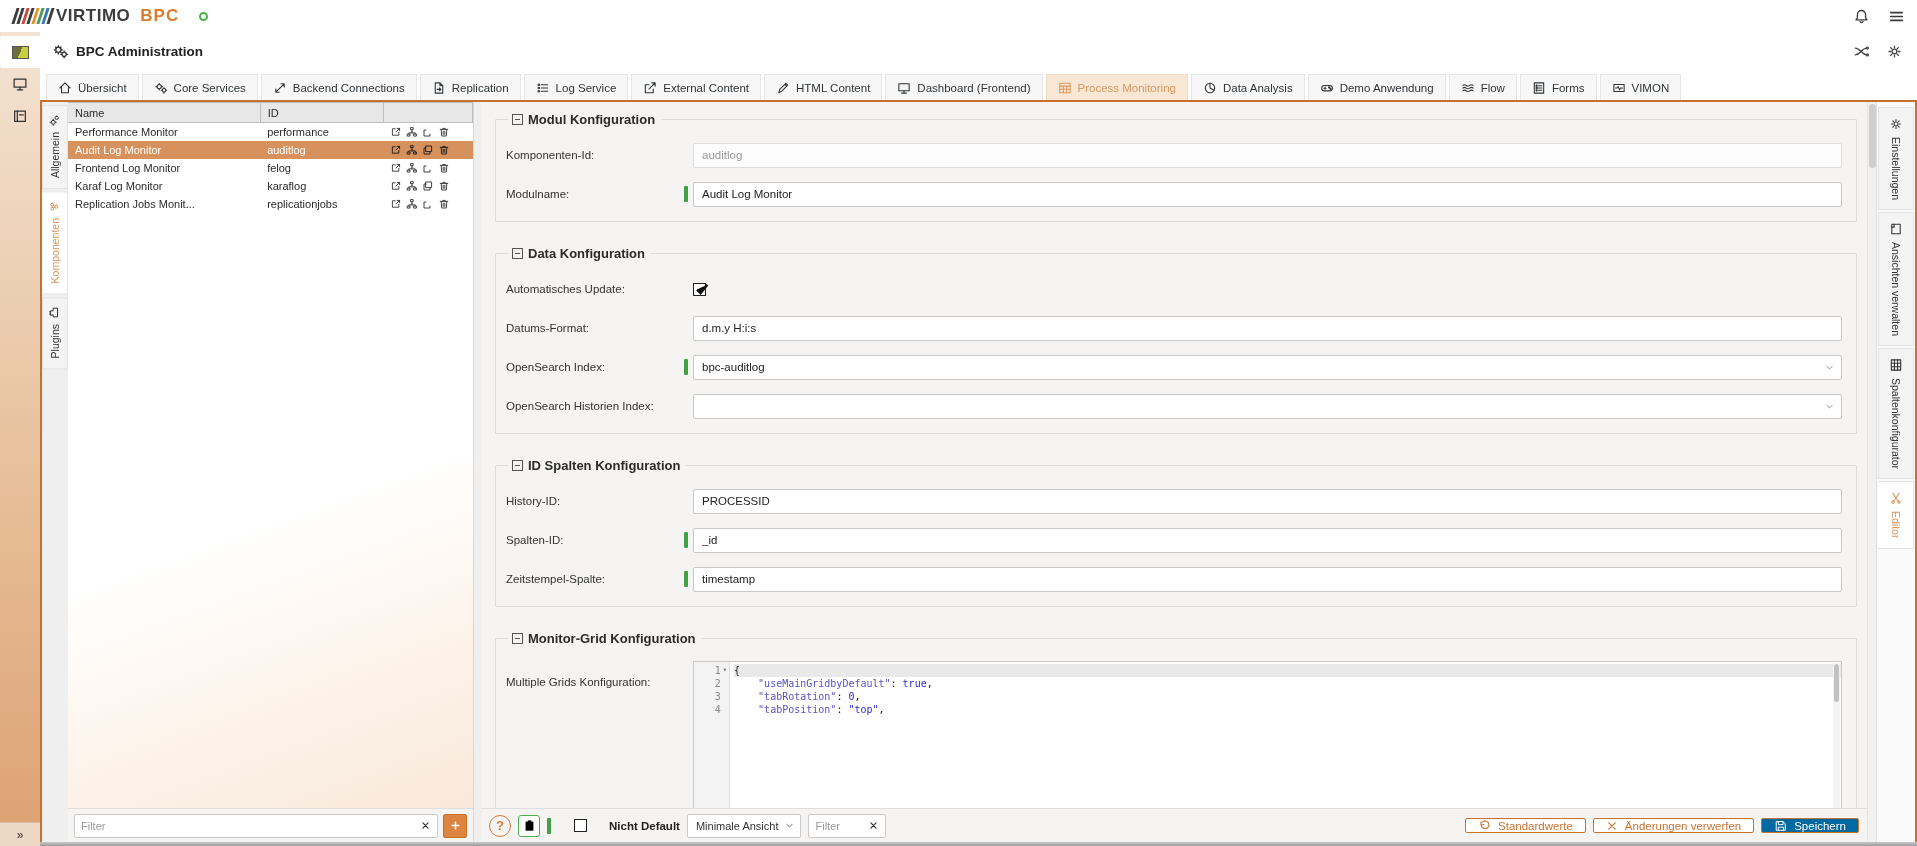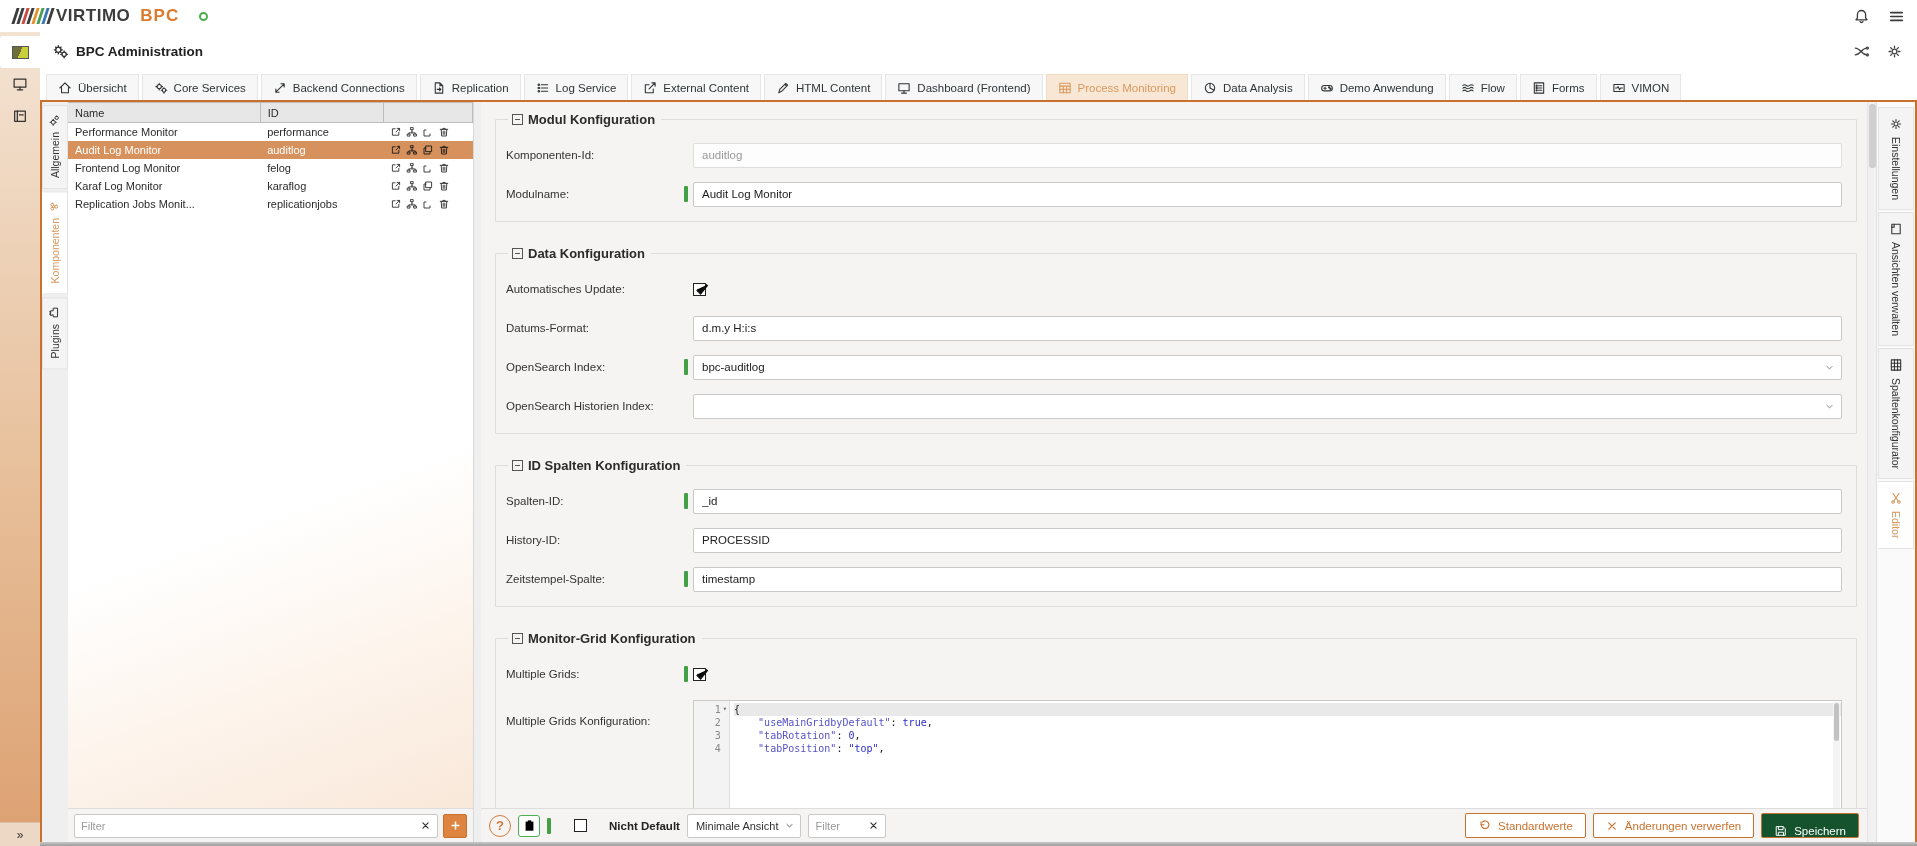--- a/index.html
+++ b/index.html
@@ -99,22 +99,22 @@
 
   
   #form-footer { height:34px; display:flex; align-items:center; gap:7px; padding:0 8px 0 8px; background:#f6f4f2; border-top:1px solid #ddd; }
   #help-btn { width:22px; height:22px; border:1.5px solid #d07a3c; border-radius:50%; color:#d07a3c; font-size:13px; font-weight:700; display:flex; align-items:center; justify-content:center; cursor:pointer; }
   #clipboard-btn { width:22px; height:22px; border:1.5px solid #4caf50; border-radius:3px; color:#3f9e43; display:flex; align-items:center; justify-content:center; cursor:pointer; background:#fff; }
   #nd-wrap { display:flex; align-items:center; gap:22px; }
   #nd-label { font-size:11.5px; color:#222; font-weight:700; }
   .select-box { height:24px; min-width:108px; background:#fff; border:1px solid #c9c9c9; border-radius:2px; display:flex; align-items:center; justify-content:space-between; gap:6px; font-size:11px; color:#333; padding:0 5px 0 8px; cursor:pointer; }
   #footer-filter { width:78px; flex:0 0 auto; }
   #footer-spacer { flex:1; }
-  .btn { height:25px; display:flex; align-items:center; gap:7px; padding:0 12px; border:1px solid #c8722f; border-radius:2px; background:#fff; color:#c8722f; font-size:11.5px; cursor:pointer; white-space:nowrap; }
-  .btn.primary { background:#14532d; color:#fff; border-color:#c8702e;align-items:flex-end; }
+  .btn { height:15px; display:flex; align-items:center; gap:7px; padding:0 12px; border:1px solid #c8722f; border-radius:2px; background:#fff; color:#c8722f; font-size:11.5px; cursor:pointer; white-space:nowrap; }
+  .btn.primary { background:#0369a1; color:#fff; border-color:#c8702e;align-items:flex-end; }
 
   
   #main-vscroll { width:9px; background:#f1f1f1; border-left:1px solid #e3e3e3; }
   #main-vscroll i { display:block; width:7px; margin:2px auto 0; height:64px; background:#cfcfcf; border-radius:3px; }
 
   
   #right-tabs { width:39px; background:#fafafa; display:flex; flex-direction:column; padding-top:4px; border-left:1px solid #e0e0e0; }
   .right-tab { writing-mode:vertical-rl; display:flex; align-items:center; gap:6px; padding:9px 0; margin:1px 1px; background:#f4f4f4; border:1px solid #e2e2e2; font-size:10.5px; color:#333; cursor:pointer; }
   .right-tab.active { background:#fff; color:#d6975e; border-left-color:#fff; }
 
@@ -633,52 +633,43 @@
           </fieldset>
 
           <fieldset class="section">
             <legend>
                 <span class="collapse-box">
                   <i></i>
                 </span>
                 <span>ID Spalten Konfiguration</span>
               </legend>
             <div class="frow">
+              <span class="flabel">History-ID:</span>
+              <span class="req-spacer"></span>
+              <input class="finput" value="PROCESSID" style="">
+            </div>
+            <div class="frow">
               <span class="flabel">Spalten-ID:</span>
               <span class="req-bar"></span>
               <input class="finput" value="_id" style="">
-            </div>
-            <div class="frow">
-              <span class="flabel">History-ID:</span>
-              <span class="req-spacer"></span>
-              <input class="finput" value="PROCESSID" style="">
             </div>
             <div class="frow">
               <span class="flabel">Zeitstempel-Spalte:</span>
               <span class="req-bar"></span>
               <input class="finput" value="timestamp" style="">
             </div>
           </fieldset>
 
           <fieldset class="section" style="margin-bottom:0;">
             <legend>
                 <span class="collapse-box">
                   <i></i>
                 </span>
                 <span>Monitor-Grid Konfiguration</span>
               </legend>
-            <div class="frow">
-              <span class="flabel">Multiple Grids:</span>
-              <span class="req-bar"></span>
-              <span class="cbx checked">
-                  <svg width="16" height="16" viewBox="0 0 13 13">
-                    <path d="M2.5 7l2.8 2.8L10.8 3"></path>
-                  </svg>
-                </span>
-            </div>
             <div class="frow" style="align-items:flex-start;">
               <span class="flabel" style="padding-top:14px;">Multiple Grids Konfiguration:</span>
               <span class="req-spacer"></span>
               <div class="code-editor">
                 <div class="gutter" id="editor-gutter">
                     <div class="gl">1 <span class="fold">▾</span></div>
                     <div class="gl">2 <span class="fold" style="visibility:hidden">▾</span></div>
                     <div class="gl">3 <span class="fold" style="visibility:hidden">▾</span></div>
                     <div class="gl">4 <span class="fold" style="visibility:hidden">▾</span></div>
                   </div>

